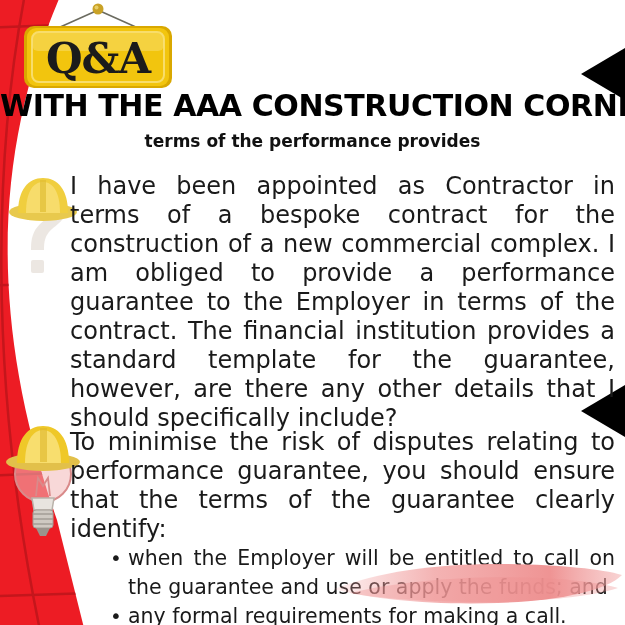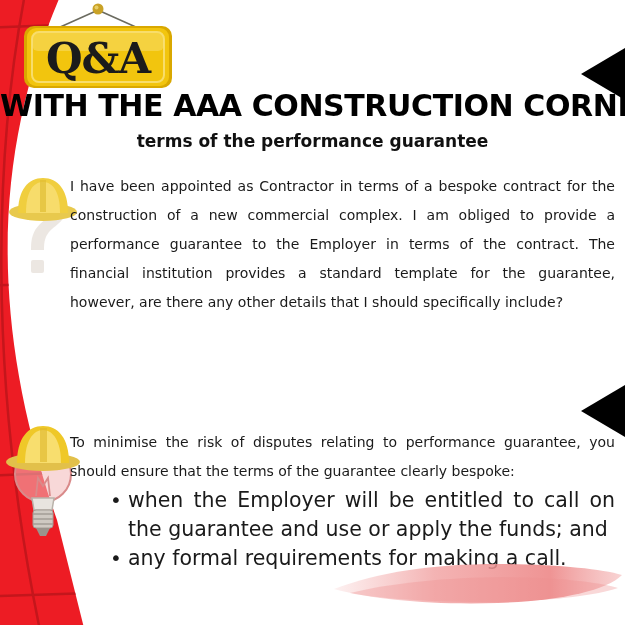--- a/index.html
+++ b/index.html
@@ -85,21 +85,21 @@
 
   
   .body-area {
     position: absolute;
     left: 70px;
     top: 172px;
     width: 545px;
   }
   .para {
     font-family: "DejaVu Sans", sans-serif;
-    font-size: 14px;
+    font-size: 24px;
     line-height: 29px;
     color: #1a1a1a;
     text-align: justify;
     text-justify: inter-word;
     margin: 0;
   }
   .question-block { margin-bottom: 0; }
   .answer-block {
     position: absolute;
     left: 70px;
@@ -212,28 +212,28 @@
     <div style="position:absolute;left:6px;top:26px;width:148px;height:60px;
                 display:flex;align-items:center;justify-content:center;
                 font-family:'DejaVu Serif',serif;font-weight:bold;font-size:42px;
                 color:#1b1b1b;letter-spacing:-1px;">Q&amp;A</div>
   </div>
 
   <div class="tri tri-top"></div>
   <div class="tri tri-mid"></div>
 
   <div class="headline">WITH THE AAA CONSTRUCTION CORNER</div>
-  <div class="subhead">terms of the performance guarantee</div>
+  <div class="subhead">terms of the performance provides</div>
 
   <div class="body-area">
     <p class="para question-block">I have been appointed as Contractor in terms of a bespoke contract for the construction of a new commercial complex. I am obliged to provide a performance guarantee to the Employer in terms of the contract.  The financial institution provides a standard template for the guarantee, however, are there any other details that I should specifically include?</p>
   </div>
 
   <div class="answer-block">
-    <p class="para">To minimise the risk of disputes relating to performance guarantee, you should ensure that the terms of the guarantee clearly bespoke:</p>
+    <p class="para">To minimise the risk of disputes relating to performance guarantee, you should ensure that the terms of the guarantee clearly identify:</p>
     <ul class="bullets">
       <li>when the Employer will be entitled to call on the guarantee and use or apply the funds; and</li>
       <li>any formal requirements for making a call.</li>
     </ul>
   </div>
 
   <svg class="brush" viewBox="0 0 295 52" preserveAspectRatio="none">
     <defs>
       <linearGradient id="brushGrad" x1="0" y1="0" x2="1" y2="0">
         <stop offset="0%" stop-color="#F2A2A2" stop-opacity="0.15"></stop>

